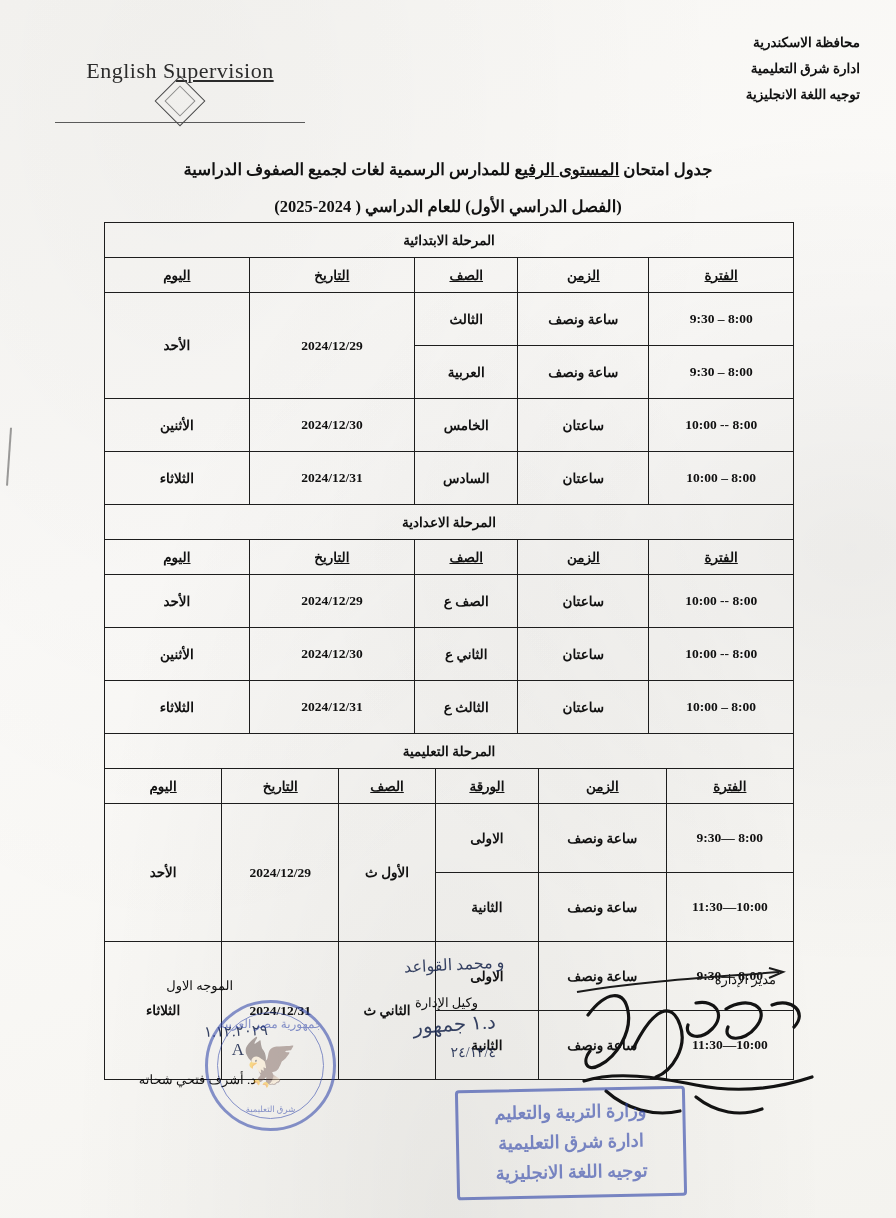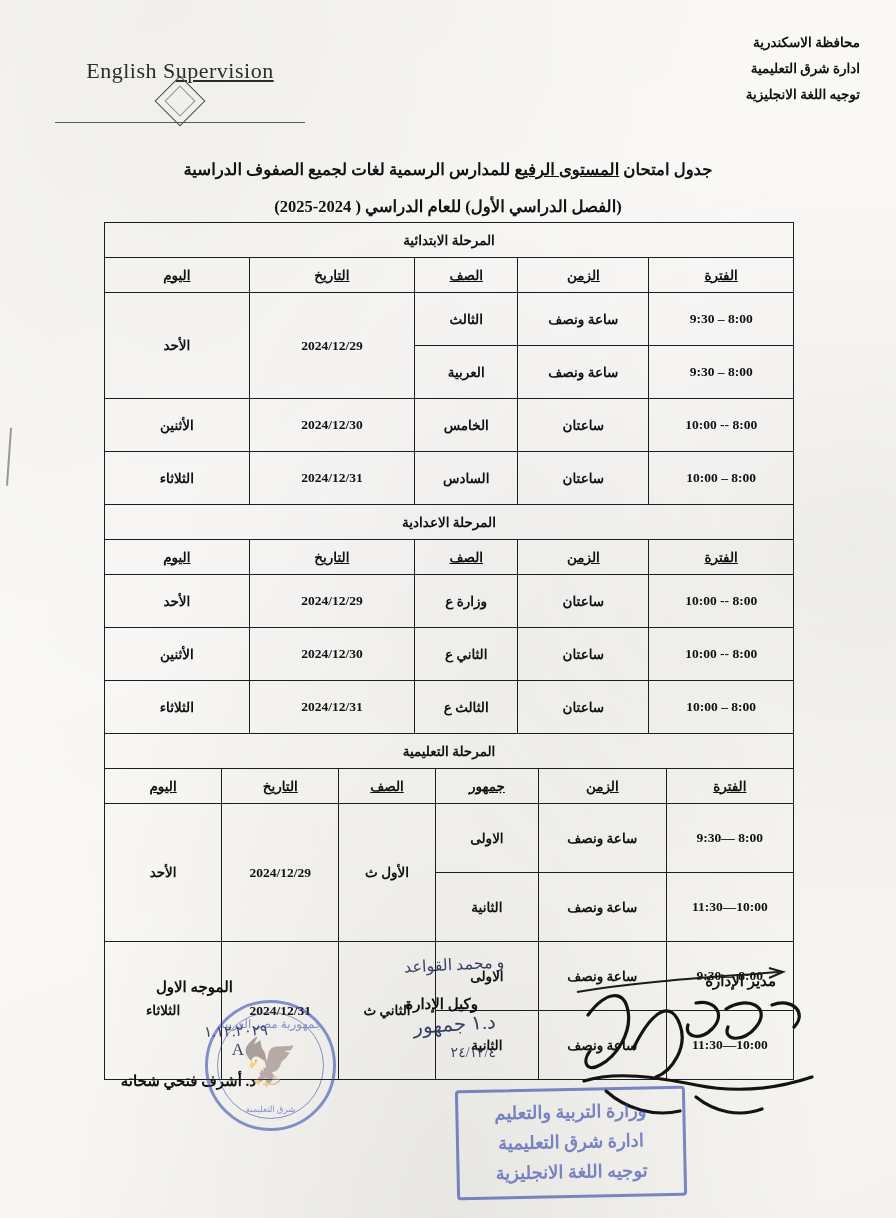--- a/index.html
+++ b/index.html
@@ -136,22 +136,22 @@
     font-size: 14px;
     text-decoration: underline;
   }
   td.cell { height: 44px; }
   td.cell-tall { height: 60px; }
   .num { font-family: "Liberation Serif", serif; }
 
   
   .sig {
     position: absolute;
-    font-size: 15px;
-    font-weight: bold;
+    font-size: 13px;
+    font-weight: normal;
   }
   .sig-right { top: 972px; right: 120px; }
   .sig-mid   { top: 995px; right: 418px; }
   .sig-left  { top: 978px; right: 663px; }
 
   .hand {
     position: absolute;
     font-family: "Liberation Serif", serif;
     color: #15234a;
     opacity: 0.85;
@@ -309,21 +309,21 @@
       <tr>
         <td class="colhead">الفترة</td>
         <td class="colhead">الزمن</td>
         <td class="colhead">الصف</td>
         <td class="colhead">التاريخ</td>
         <td class="colhead">اليوم</td>
       </tr>
       <tr>
         <td class="cell num">8:00 -- 10:00</td>
         <td class="cell">ساعتان</td>
-        <td class="cell">وزارة ع</td>
+        <td class="cell">الصف ع</td>
         <td class="cell num">2024/12/29</td>
         <td class="cell">الأحد</td>
       </tr>
       <tr>
         <td class="cell num">8:00 -- 10:00</td>
         <td class="cell">ساعتان</td>
         <td class="cell">الثاني ع</td>
         <td class="cell num">2024/12/30</td>
         <td class="cell">الأثنين</td>
       </tr>
@@ -346,21 +346,21 @@
           <col style="width:17%">
           <col style="width:17%">
       </colgroup>
       <tbody>
           <tr>
         <td class="section" colspan="6">المرحلة التعليمية</td>
       </tr>
       <tr>
         <td class="colhead">الفترة</td>
         <td class="colhead">الزمن</td>
-        <td class="colhead">جمهور</td>
+        <td class="colhead">الورقة</td>
         <td class="colhead">الصف</td>
         <td class="colhead">التاريخ</td>
         <td class="colhead">اليوم</td>
       </tr>
       <tr>
         <td class="cell-tall num">8:00 —9:30</td>
         <td class="cell-tall">ساعة ونصف</td>
         <td class="cell-tall">الاولى</td>
         <td class="cell-tall" rowspan="2">الأول ث</td>
         <td class="cell-tall num" rowspan="2">2024/12/29</td>

